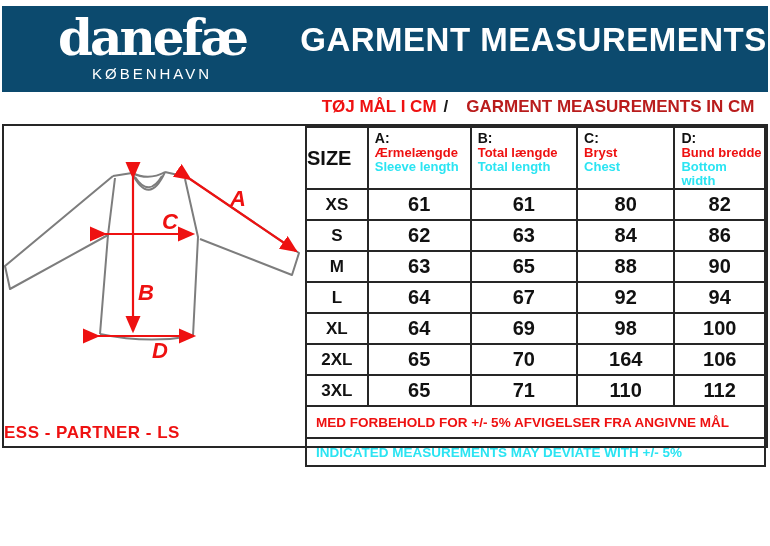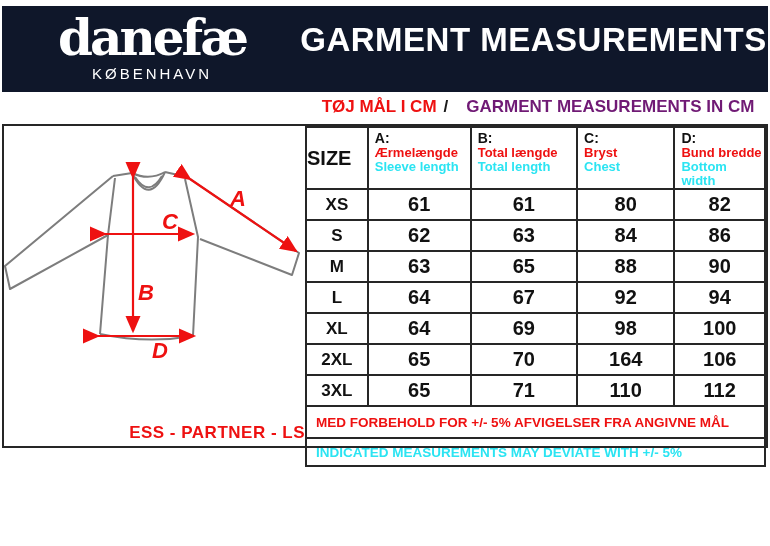--- a/index.html
+++ b/index.html
@@ -1,40 +1,40 @@
 <!DOCTYPE html>
 <html><head>
 <meta charset="utf-8">
 <style>
   * { margin:0; padding:0; box-sizing:border-box; }
   html,body { width:770px; height:546px; background:#ffffff; overflow:hidden;
               font-family:"Liberation Sans", sans-serif; }
   .page { position:relative; width:770px; height:546px; background:#fff; }
 
   
-  .black-bar { position:absolute; left:2px; top:6px; width:766px; height:86px; background:#0f172a; }
+  .black-bar { position:absolute; left:2px; top:6px; width:766px; height:86px; background:#0c4a6e; }
   .logo { position:absolute; left:36px; top:6px; width:228px; height:78px; text-align:center; color:#fff; }
   .logo-word { font-family:"DejaVu Serif", serif; font-weight:bold; font-size:50px; line-height:52px;
                letter-spacing:-3px; }
   .logo-city { font-size:15px; letter-spacing:3px; margin-top:1px; }
   .bar-title { position:absolute; left:309px; right:12px; top:0; height:68px; display:flex;
                align-items:center; justify-content:center; color:#ffffff; font-weight:bold;
                font-size:33px; letter-spacing:0.5px; white-space:nowrap; }
 
   
   .subtitle { position:absolute; left:308px; top:97px; width:460px; height:24px; display:flex;
               justify-content:center; gap:7px; font-weight:bold; font-size:17px; white-space:nowrap; }
-  .sub-da { color:#ee1111;text-align:center; } .sub-sep { color:#1a1a1a; } .sub-en { color:#701a75;margin-left:11px; }
+  .sub-da { color:#ee1111;text-align:center; } .sub-sep { color:#1a1a1a; } .sub-en { color:#b91c1c;margin-left:11px; }
 
   
   .content-box { position:absolute; left:2px; top:124px; width:766px; height:324px;
                  border:2px solid #262626; display:flex; }
   .diagram-panel { position:relative; width:301px; height:100%; }
   .diagram-panel svg { position:absolute; left:0; top:8px; }
-  .style-caption { position:absolute; left:0; top:297px; width:100%; text-align:right;
+  .style-caption { position:absolute; left:0; top:297px; width:100%; text-align:left;
                    color:#ee1111; font-weight:bold; font-size:17px; letter-spacing:0.5px; }
 
   
   table.size-table { flex:1; border-collapse:collapse; table-layout:fixed; }
   table.size-table th, table.size-table td { border:2px solid #262626; }
   .head-row th { height:47px; vertical-align:top; text-align:left; padding:3px 0 0 6px; }
   .size-h { text-align:right; vertical-align:middle !important; padding:0 !important;
             font-size:20px; font-weight:bold; color:#111; }
   .col-key { font-size:14px; font-weight:bold; color:#111; line-height:15px; }
   .col-da  { font-size:13px; font-weight:bold; color:#ee1111; line-height:14px; }

